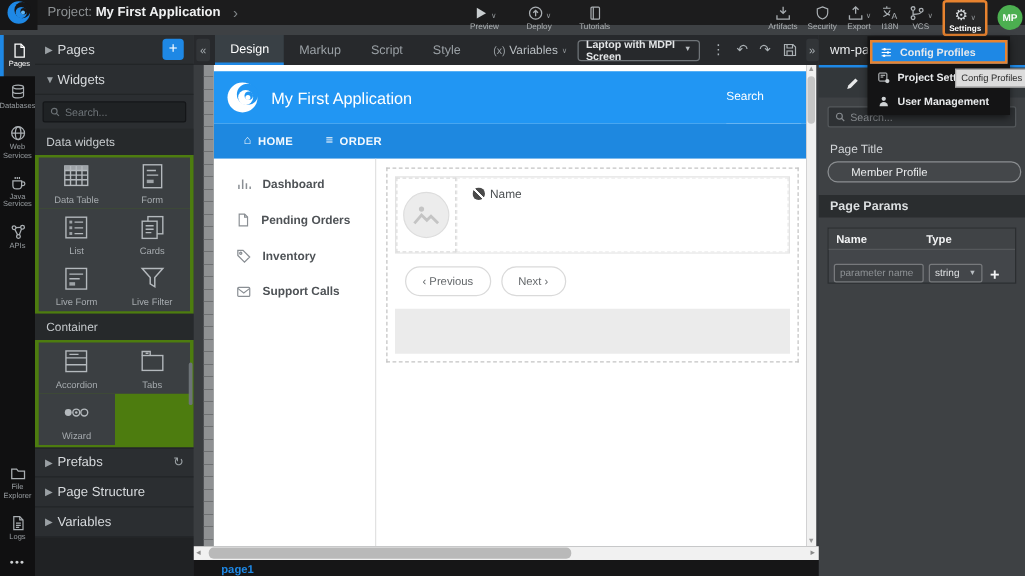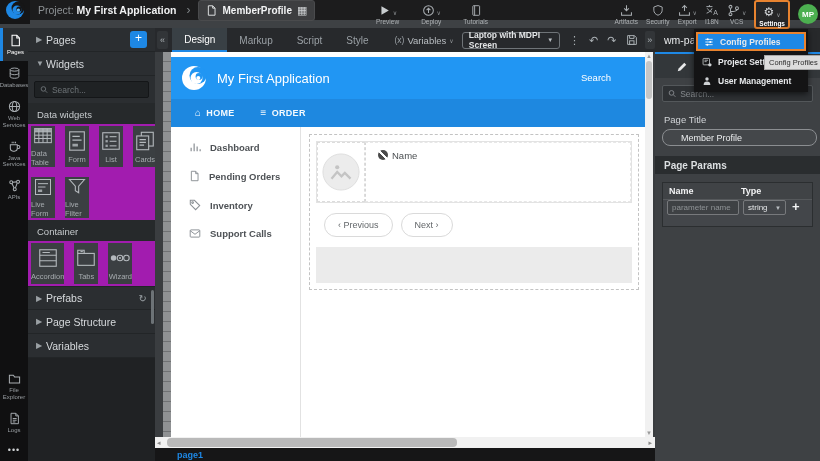--- a/index.html
+++ b/index.html
@@ -41,21 +41,21 @@
   .leftpanel{position:absolute;left:28px;top:28px;width:127px;height:433px;background:#2b2e31;display:flex;flex-direction:column}
   .lp-row{display:flex;align-items:center;height:24px;padding:0 8px;border-bottom:1px solid #222527;cursor:pointer;flex:none}
   .lp-row .arr{color:#9aa0a4;font-size:8px;width:10px}
   .lp-row .lbl{color:#d7dadd;font-size:10.5px;flex:1}
   .lp-add{width:17px;height:17px;background:#1e88e5;border-radius:3px;color:#fff;font-size:12px;line-height:15px;text-align:center;cursor:pointer}
   .lp-refresh{color:#9aa0a4;font-size:10px}
   .lp-search{margin:5px 6px;height:17px;background:#1f2224;border:1px solid #141618;border-radius:2px;display:flex;align-items:center;padding:0 5px;gap:4px;flex:none}
   .lp-search input{background:transparent;border:0;outline:0;color:#9aa0a4;font-size:8.5px;width:100%;font-family:inherit}
   .lp-search input::placeholder{color:#6d7377}
   .lp-cat{font-size:9.5px;color:#c6cacd;padding:6px 9px 4px;background:#26292b;flex:none}
-  .tiles{display:grid;grid-template-columns:1fr 1fr 1fr 1fr;gap:10px;padding:2px 3px;background:#a21caf;flex:none}
+  .tiles{display:grid;grid-template-columns:1fr 1fr;gap:0;padding:2px 3px;background:#4d7c0f;flex:none}
   .tile{background:#3b3f42;height:41px;display:flex;flex-direction:column;align-items:center;justify-content:center;gap:3px;cursor:pointer}
   .tile span{font-size:7.5px;color:#a6abaf}
   .lp-fill{flex:1;background:#202224}
   .lp-scrollthumb{position:absolute;right:1px;top:262px;width:3px;height:34px;background:#6d7377;border-radius:2px}
 
   
   .ctoolbar{position:absolute;left:155px;top:28px;width:500px;height:24px;background:#27292c;display:flex;align-items:center;z-index:5}
   .collapse-left{width:15px;height:18px;margin:0 4px 0 2px;background:#323538;color:#aab0b4;font-size:9px;display:flex;align-items:center;justify-content:center;border-radius:2px;cursor:pointer}
   .ctab{height:24px;display:flex;align-items:center;padding:0 12px;font-size:10px;color:#9aa0a5;cursor:pointer}
   .ctab.active{background:#394045;color:#fff;border-bottom:2px solid #1e88e5;font-weight:normal}
@@ -117,21 +117,21 @@
   .rp-search input{background:transparent;border:0;outline:0;color:#b9bec2;font-size:8.5px;width:100%;font-family:inherit}
   .rp-search input::placeholder{color:#85898d}
   .rp-label{font-size:9.5px;color:#d2d5d8;padding:8px 9px 4px}
   .rp-title-row{display:flex;align-items:center;gap:6px;padding:0 7px}
   .rp-input{flex:1;height:17px;background:#44474a;border:1px solid #8b8e91;border-radius:8px;color:#eceeef;font-size:9px;padding:0 18px;outline:0;font-family:inherit}
   .rp-section{margin-top:10px;height:18px;background:#2a2d2f;display:flex;align-items:center;padding-left:9px;font-size:10px;color:#dcdfe1;font-weight:bold}
   .ptable{margin:8px 7px 0;border:1px solid #2b2e30;background:#43464a}
   .ptable .phead{display:flex;height:17px;align-items:center;border-bottom:1px solid #55585b;background:#404346}
   .ptable .phead .c1{width:78px;padding-left:6px;font-size:9px;font-weight:bold;color:#f2f3f4}
   .ptable .phead .c2{flex:1;font-size:9px;font-weight:bold;color:#f2f3f4}
-  .ptable .pbody{display:flex;align-items:flex-start;height:26px;padding:0 4px;gap:4px}
+  .ptable .pbody{display:flex;align-items:flex-end;height:26px;padding:0 4px;gap:4px}
   .param-input{width:72px;height:15px;background:#3e4144;border:1px solid #77797c;border-radius:2px;font-size:8px;color:#c6cacd;padding:0 4px;outline:0;font-family:inherit}
   .param-input::placeholder{color:#8f9396}
   .type-select{width:43px;height:15px;border:1px solid #77797c;border-radius:2px;display:flex;align-items:center;justify-content:space-between;padding:0 4px;font-size:8px;color:#e3e5e7;cursor:pointer}
   .type-select .tc{font-size:6px;color:#b9bec2}
   .add-param{color:#f2f3f4;font-size:13px;font-weight:bold;cursor:pointer;line-height:1;padding:0 2px}
 
   
   .dropdown{position:absolute;left:694px;top:29px;width:114px;background:#141415;z-index:50;padding:1px;box-shadow:0 2px 6px rgba(0,0,0,.6)}
   .dd-item{height:17px;display:flex;align-items:center;gap:6px;padding:0 6px;color:#e8eaec;font-size:8.5px;font-weight:bold;cursor:pointer;margin:2px 1px;white-space:nowrap}
   .dd-item.sel{background:#1e88e5;border:2px solid #e8832f;height:19px}
@@ -149,28 +149,20 @@
         <circle cx="12" cy="10" r="4.5" fill="#1e88e5"></circle>
         <circle cx="14" cy="9" r="2.6" fill="#161617"></circle>
         <circle cx="13.4" cy="10" r="1.6" fill="#5fb6f5"></circle>
       </svg>
   </div>
   <div class="proj">
     <span class="plabel">Project:</span>
     <span class="pname">My First Application</span>
   </div>
   <span class="crumb-chev">›</span>
-  <div class="filetab">
-    <svg width="11" height="13" viewBox="0 0 14 15" stroke="#e3e5e7" fill="none" stroke-width="1.2">
-        <path d="M3 1.5h5.5l3 3V13.5H3z"></path>
-        <path d="M8.5 1.5v3h3"></path>
-      </svg>
-    <span class="fname">MemberProfile</span>
-    <span class="grid-glyph">▦</span>
-  </div>
 
   <div class="tools-left">
     <div class="tool">
       <div class="irow">
           <svg width="13" height="13" viewBox="0 0 15 15">
             <path d="M4 2.5l8.5 5-8.5 5z" fill="#c9cdd0"></path>
           </svg>
           <span class="tchev">∨</span>
         </div>
       <div class="tlabel">Preview</div>

